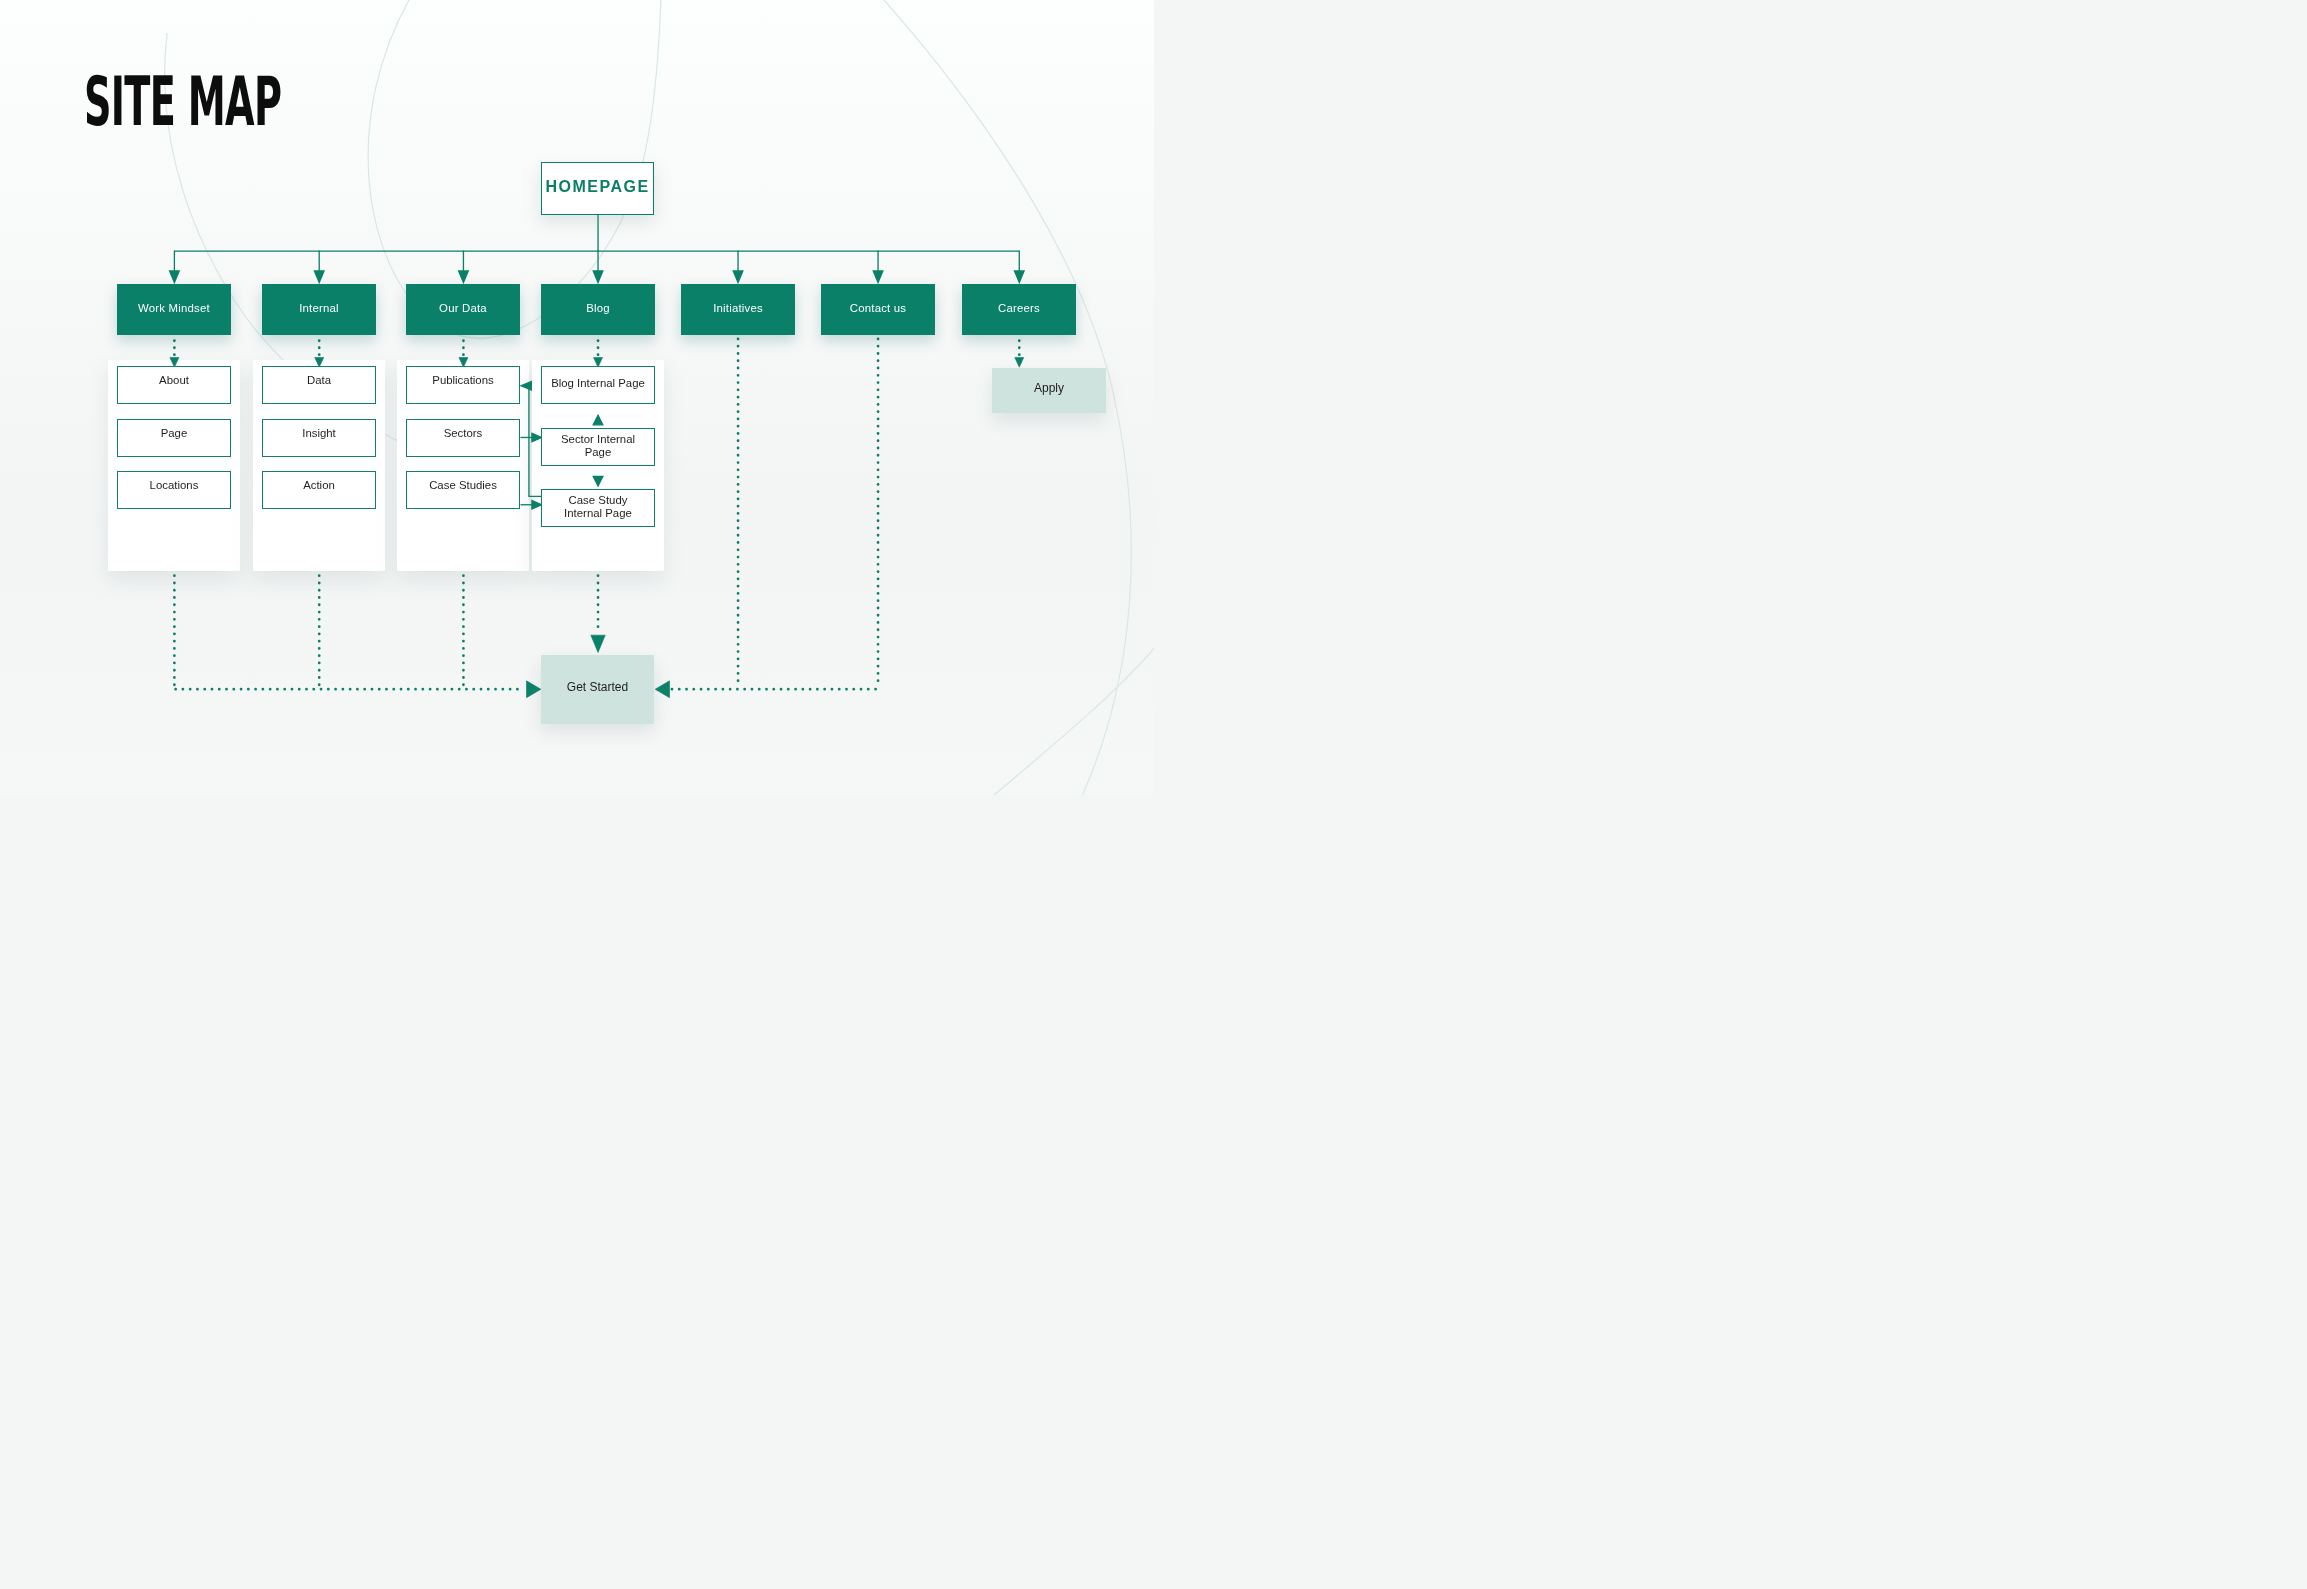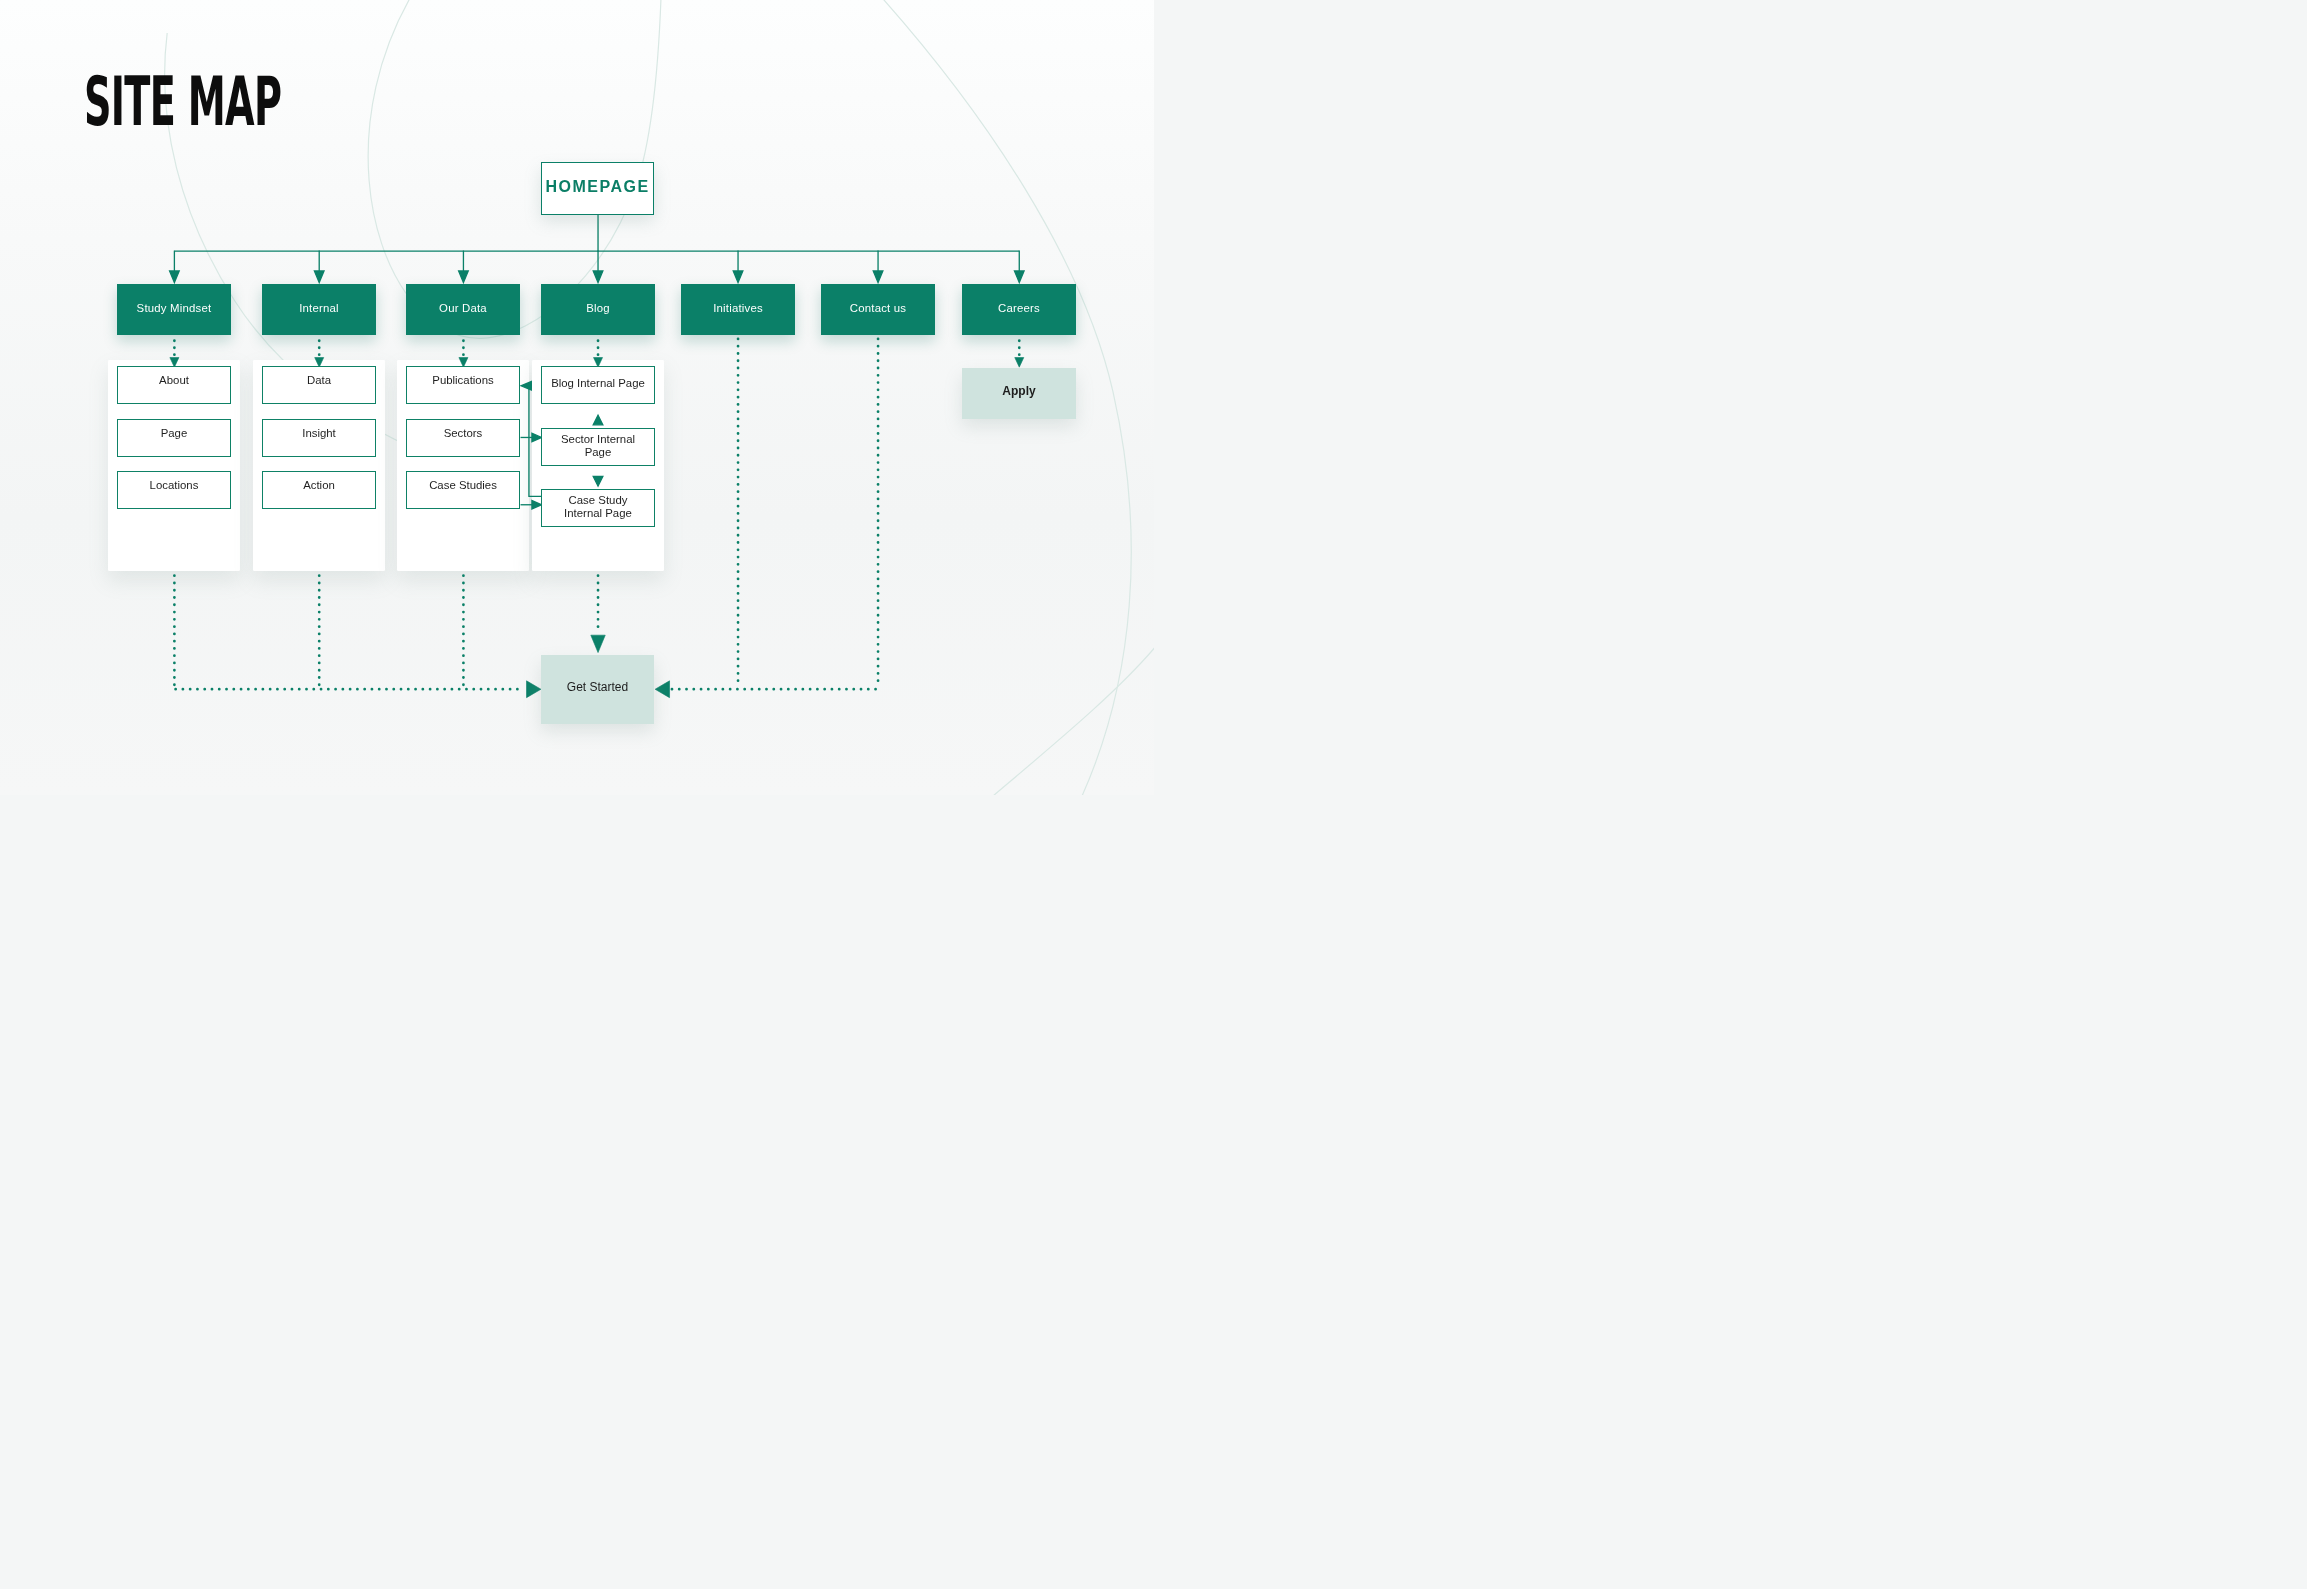--- a/index.html
+++ b/index.html
@@ -33,21 +33,21 @@
   }
   .p1{left:108px}.p2{left:253px}.p3{left:397px}.p4{left:532px}
   .child{
     width:114px;height:38px;background:#ffffff;border:0.9px solid #0E8166;color:#1f1f1f;font-size:11.4px;
     padding-bottom:10px;
   }
   .r1{top:366px}.r2{top:419px}.r3{top:471px}
   .blogchild{height:38px;line-height:1.22;padding:0 7.2px 1.2px 7.2px;}
   .br1{top:366px}.br2{top:428px}.br3{top:489px}
   .light{background:#CFE3DE;color:#1d1d1d;font-size:12px;padding-bottom:4.8px;box-shadow:0 8.4px 17px rgba(125,150,145,.20);}
-  .apply{left:962px;top:368px;width:114px;height:51px;font-weight:bold;}
+  .apply{left:992px;top:368px;width:114px;height:45px;}
   .get-started{left:541px;top:655px;width:113px;height:69px;}
 </style>
 </head>
 <body>
 
 <div class="canvas">
 
   <svg id="bg-svg" class="layer" width="1154" height="795" viewBox="0 0 1920 1323">
     <g stroke="#D9E8E4" stroke-width="2" fill="none">
       <path d="M 686,-10 C 628,90 606,200 614,300 C 626,452 706,565 800,563 C 896,561 1008,452 1058,310 C 1086,228 1096,104 1100,-10"></path>
@@ -119,21 +119,21 @@
       <line x1="1461" y1="564" x2="1461" y2="1140" stroke-width="4.6" stroke-linecap="round" stroke-dasharray="0.1 12"></line>
       <line x1="1118" y1="1147" x2="1461" y2="1147" stroke-width="4.6" stroke-linecap="round" stroke-dasharray="0.1 12"></line>
       <polygon points="1114,1133 1114,1161 1090,1147"></polygon>
     </g>
   </svg>
 
   <h1 class="title">SITE MAP</h1>
 
   <div class="box homepage">HOMEPAGE</div>
 
-  <div class="box head c1">Study Mindset</div>
+  <div class="box head c1">Work Mindset</div>
   <div class="box head c2">Internal</div>
   <div class="box head c3">Our Data</div>
   <div class="box head c4">Blog</div>
   <div class="box head c5">Initiatives</div>
   <div class="box head c6">Contact us</div>
   <div class="box head c7">Careers</div>
 
   <div class="box child c1 r1">About</div>
   <div class="box child c1 r2">Page</div>
   <div class="box child c1 r3">Locations</div>

